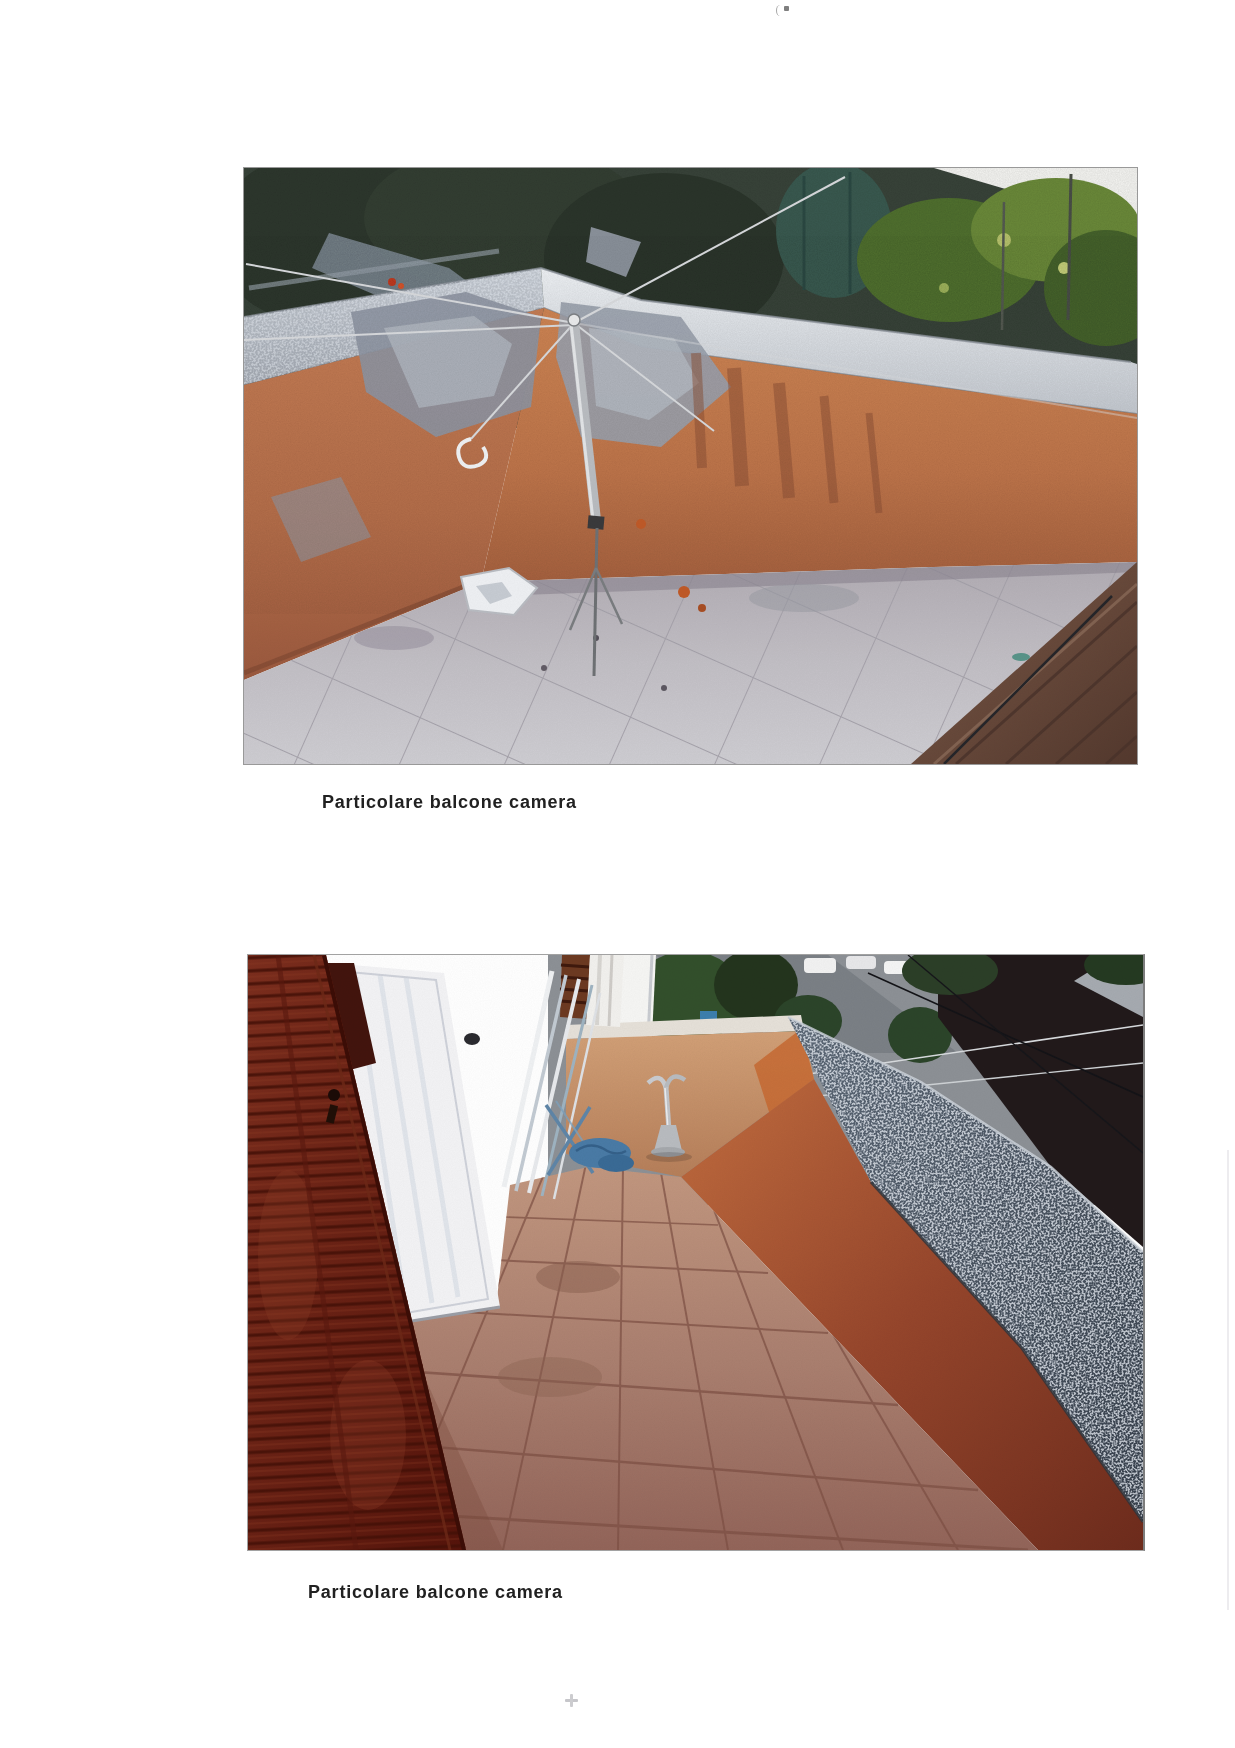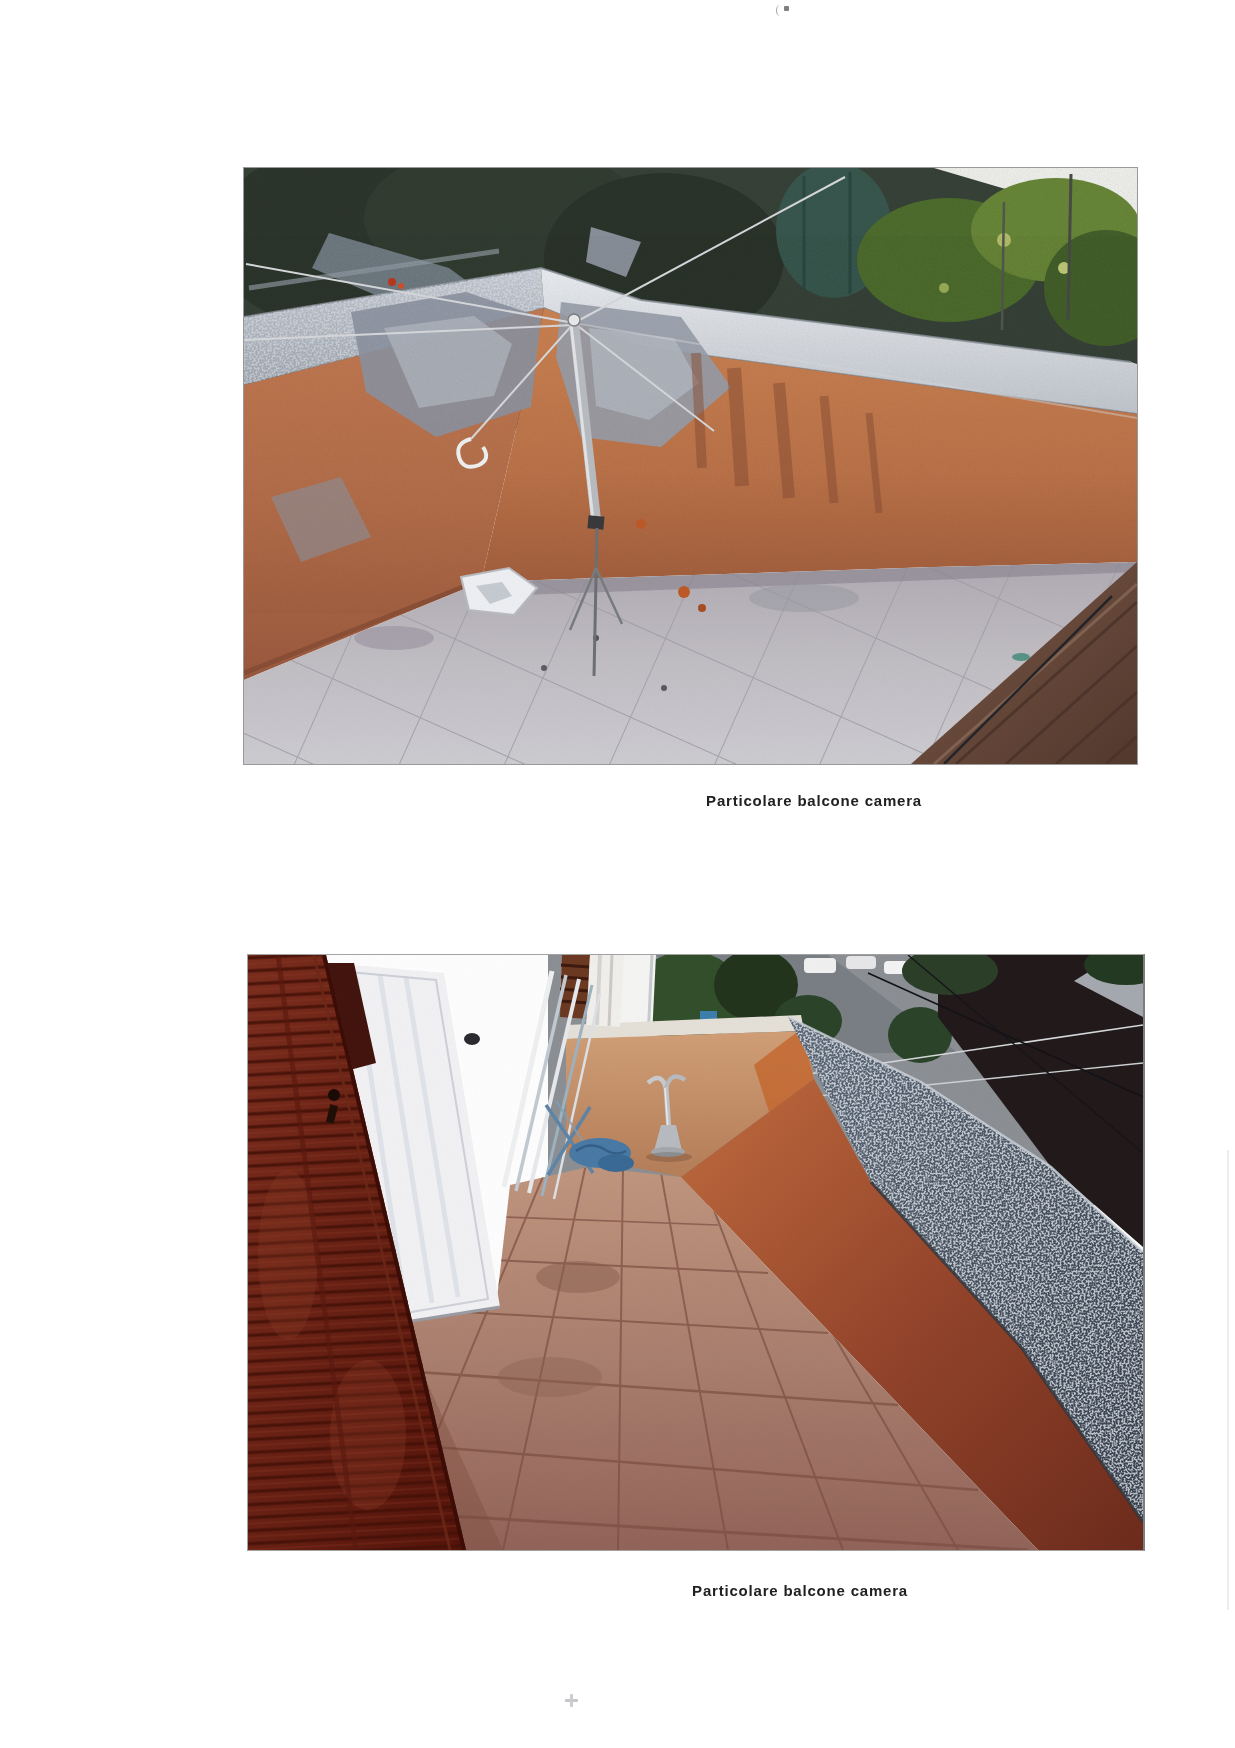--- a/index.html
+++ b/index.html
@@ -6,22 +6,22 @@
   #page{
     position:relative;width:1235px;height:1748px;background:#ffffff;
     margin:0 auto;overflow:hidden;
     font-family:"Liberation Sans", sans-serif;
   }
   .photo{position:absolute;display:block;}
   .photo svg{display:block;}
   #photo1{left:203px;top:151px;width:893px;height:596px;border:1px solid rgba(70,70,70,.55);}
   #photo2{left:207px;top:938px;width:895px;height:595px;border:1px solid rgba(70,70,70,.5);border-right:2px solid rgba(40,40,40,.6);}
   .caption{
-    position:absolute;width:600px;text-align:right;
-    font-weight:bold;font-size:15px;letter-spacing:.8px;color:#212121;
+    position:absolute;width:600px;text-align:left;
+    font-weight:bold;font-size:18px;letter-spacing:.8px;color:#212121;
     font-family:"Liberation Sans", sans-serif;
   }
   #caption1{left:322px;top:792px;}
   #caption2{left:308px;top:1582px;}
   .speck-top{position:absolute;left:776px;top:4px;width:14px;height:14px;}
   .speck-top .arc{position:absolute;left:0;top:1px;width:7px;height:11px;border-left:1px solid #a6a6a6;border-radius:50%;}
   .speck-top .dot{position:absolute;left:8px;top:2px;width:5px;height:5px;background:#7f7f7f;border-radius:1px;}
   .mark-bottom{position:absolute;left:565px;top:1694px;width:13px;height:13px;}
   .mark-bottom .h{position:absolute;left:0;top:5px;width:13px;height:3px;background:#c6c6ca;border-radius:1px;}
   .mark-bottom .v{position:absolute;left:5px;top:0;width:3px;height:13px;background:#cccccf;border-radius:1px;}

